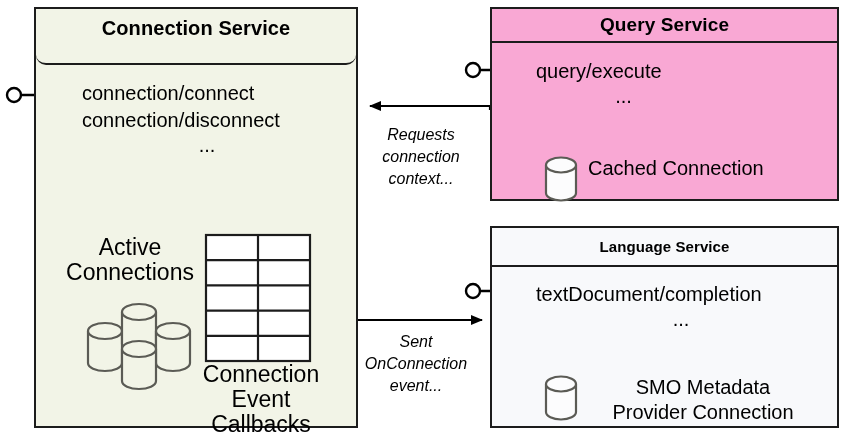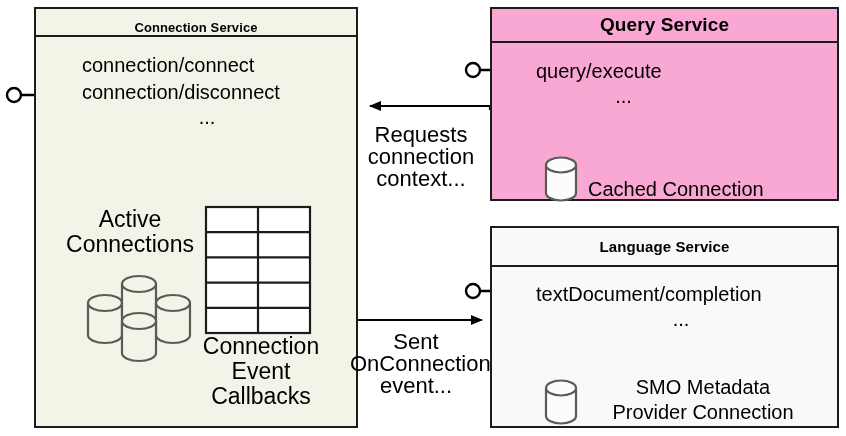--- a/index.html
+++ b/index.html
@@ -48,23 +48,24 @@
   }
 
   #box-connection {
     left: 34px;
     top: 7px;
     width: 324px;
     height: 421px;
     background: #f2f4e7;
   }
   #box-connection .component-header {
-    height: 28px;
+    height: 56px;
     line-height: 38px;
-    font-size: 13px;
+    font-size: 20px;
+    border-radius: 10px;
   }
   #box-query {
     left: 490px;
     top: 7px;
     width: 349px;
     height: 194px;
     background: #f9a8d4;
   }
   #box-query .component-header {
     height: 34px;
@@ -151,42 +152,43 @@
   #callbacks-caption {
     left: 155px;
     top: 297px;
     width: 140px;
   }
 
   
   .db-row {
     position: absolute;
     display: flex;
-    align-items: flex-end;
+    align-items: flex-start;
   }
   .db-cyl {
     flex: 0 0 auto;
     width: 34px;
     height: 46px;
   }
   .db-label {
     font-size: 20px;
     line-height: 25px;
     text-align: center;
     padding-left: 10px;
     white-space: nowrap;
   }
   #query-db { left: 52px; top: 113px; }
   #lang-db  { left: 52px; top: 108px; }
   #lang-db .db-label { white-space: normal; width: 230px; }
 
   
   .edge-label {
     position: absolute;
-    font-size: 22px;
+    font-style: italic;
+    font-size: 16px;
     line-height: 22px;
     text-align: center;
     color: #000000;
   }
   #edge-label-requests {
     left: 362px;
     top: 124px;
     width: 118px;
   }
   #edge-label-sent {

